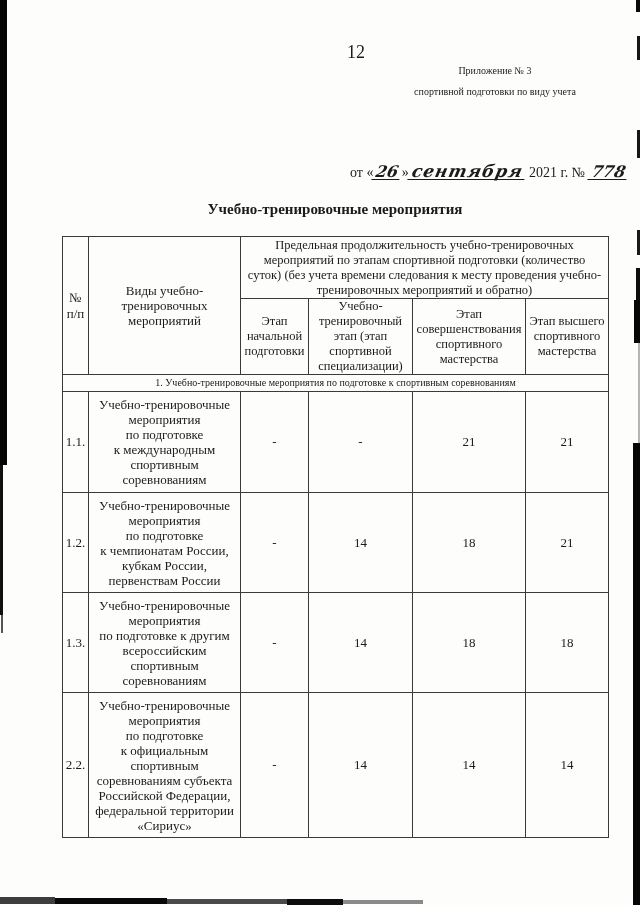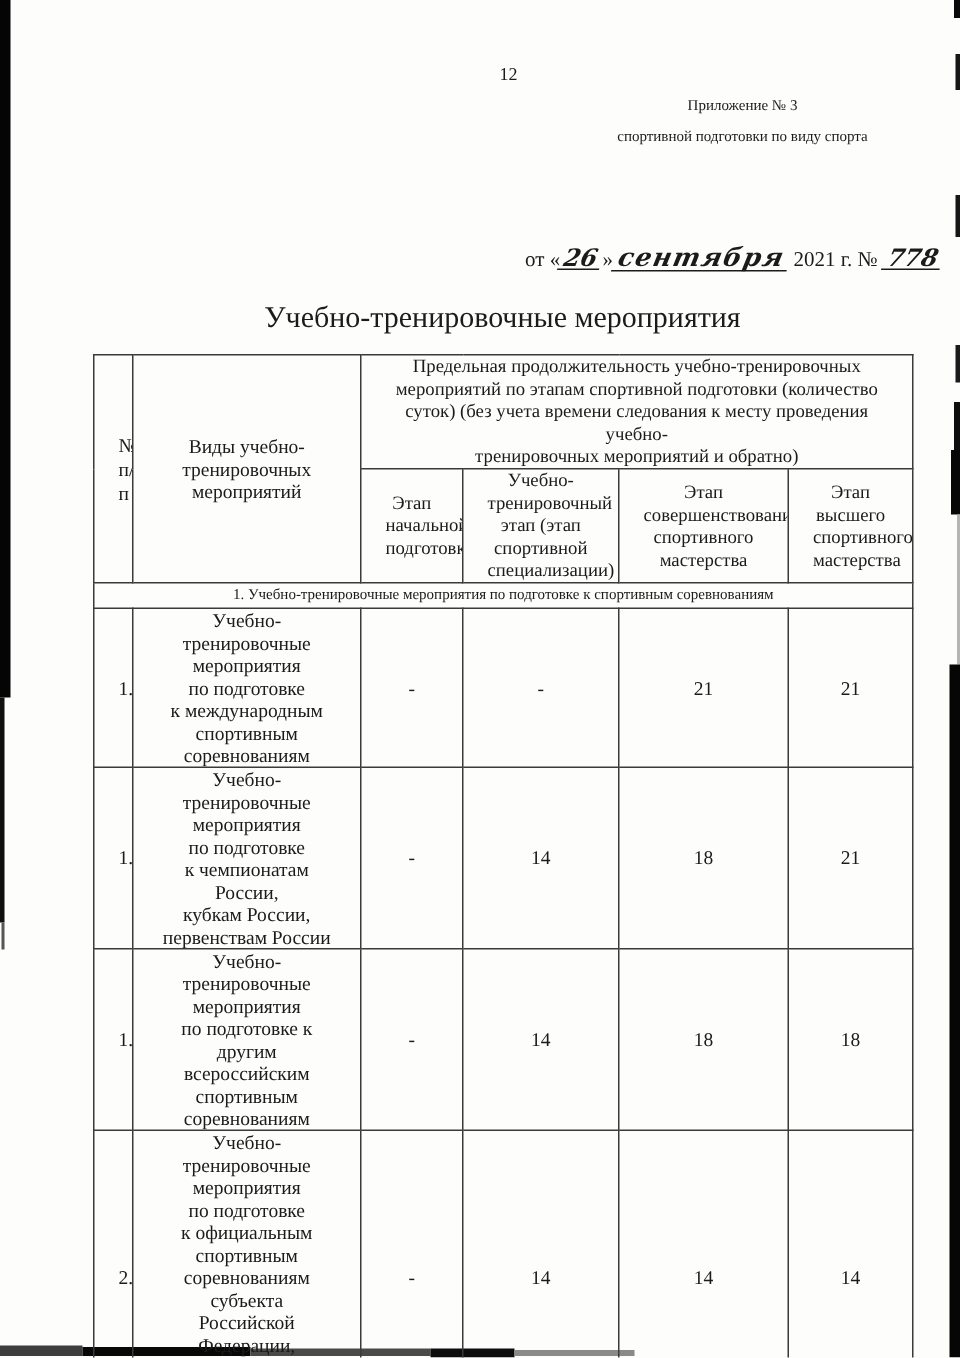--- a/index.html
+++ b/index.html
@@ -21,36 +21,36 @@
   .right-dash-5{left:636px;top:268px;width:4px;height:32px;background:#0e0e0e;}
   .right-band-1{left:634px;top:300px;width:6px;height:43px;background:#070707;}
   .right-band-2{left:638px;top:343px;width:2px;height:100px;background:#b5b5b5;}
   .right-band-3{left:633px;top:443px;width:7px;height:462px;background:#060606;}
   .bottom-band-1{left:0;top:897px;width:55px;height:7px;background:#3d3d3d;}
   .bottom-band-2{left:55px;top:898px;width:112px;height:6px;background:#080808;}
   .bottom-band-3{left:167px;top:899px;width:120px;height:5px;background:#4a4a4a;}
   .bottom-band-4{left:287px;top:899px;width:56px;height:6px;background:#0d0d0d;}
   .bottom-band-5{left:343px;top:900px;width:80px;height:4px;background:#8a8a8a;}
   
-  .page-number{position:absolute;left:333px;top:42px;font-size:12px;}
+  .page-number{position:absolute;left:347px;top:42px;font-size:18px;}
   .appendix{position:absolute;left:364px;top:60px;width:262px;text-align:center;
     font-size:10px;line-height:21px;}
   .date-line{position:absolute;left:350px;top:164px;width:286px;white-space:nowrap;
     font-size:14px;text-align:left;}
   .hand{display:inline-block;font-style:italic;font-weight:bold;
     font-family:"DejaVu Serif",serif;font-size:16px;transform:skewX(-12deg);
     border-bottom:1px solid #1b1b1b;padding:0 3px;line-height:15px;}
   .hand.month{font-size:17px;letter-spacing:1px;}
   
   .doc-title{position:absolute;left:62px;top:201px;width:546px;text-align:center;
-    font-weight:normal;font-size:20px;}
+    font-weight:bold;font-size:15px;}
   
   table.events{position:absolute;left:62px;top:236px;border-collapse:collapse;
     table-layout:fixed;width:546px;}
-  table.events td,table.events th{border:1px solid #3a3a3a;padding:0 16px;
+  table.events td,table.events th{border:1px solid #3a3a3a;padding:0 2px;
     text-align:center;vertical-align:middle;font-weight:normal;
     white-space:pre-line;overflow:hidden;}
   .th-span{font-size:12.5px;line-height:15px;height:61px;}
   .th-stage{font-size:12.5px;line-height:15px;}
   .row-h2{height:74px;}
   .section-row td{height:16px;font-size:10px;line-height:14px;padding:0;}
   .cell-num{font-size:13px;}
   .cell-kind{font-size:13px;line-height:15px;}
   .cell-val{font-size:13px;}
   .r-std{height:100px;}
@@ -74,21 +74,21 @@
 <div class="artifact bottom-band-1"></div>
 <div class="artifact bottom-band-2"></div>
 <div class="artifact bottom-band-3"></div>
 <div class="artifact bottom-band-4"></div>
 <div class="artifact bottom-band-5"></div>
 
 <div class="page-number">12</div>
 
 <div class="appendix">
   <div>Приложение № 3</div>
-  <div>спортивной подготовки по виду спорта</div>
+  <div>спортивной подготовки по виду учета</div>
 </div>
 <div class="date-line"><span>от «</span><span class="hand">26</span><span>»</span><span class="hand month">сентября</span><span> 2021 г. № </span><span class="hand">778</span>
 </div>
 
 <div class="doc-title">Учебно-тренировочные мероприятия</div>
 
 <table class="events">
   <colgroup>
     <col style="width:26px">
       <col style="width:152px">

